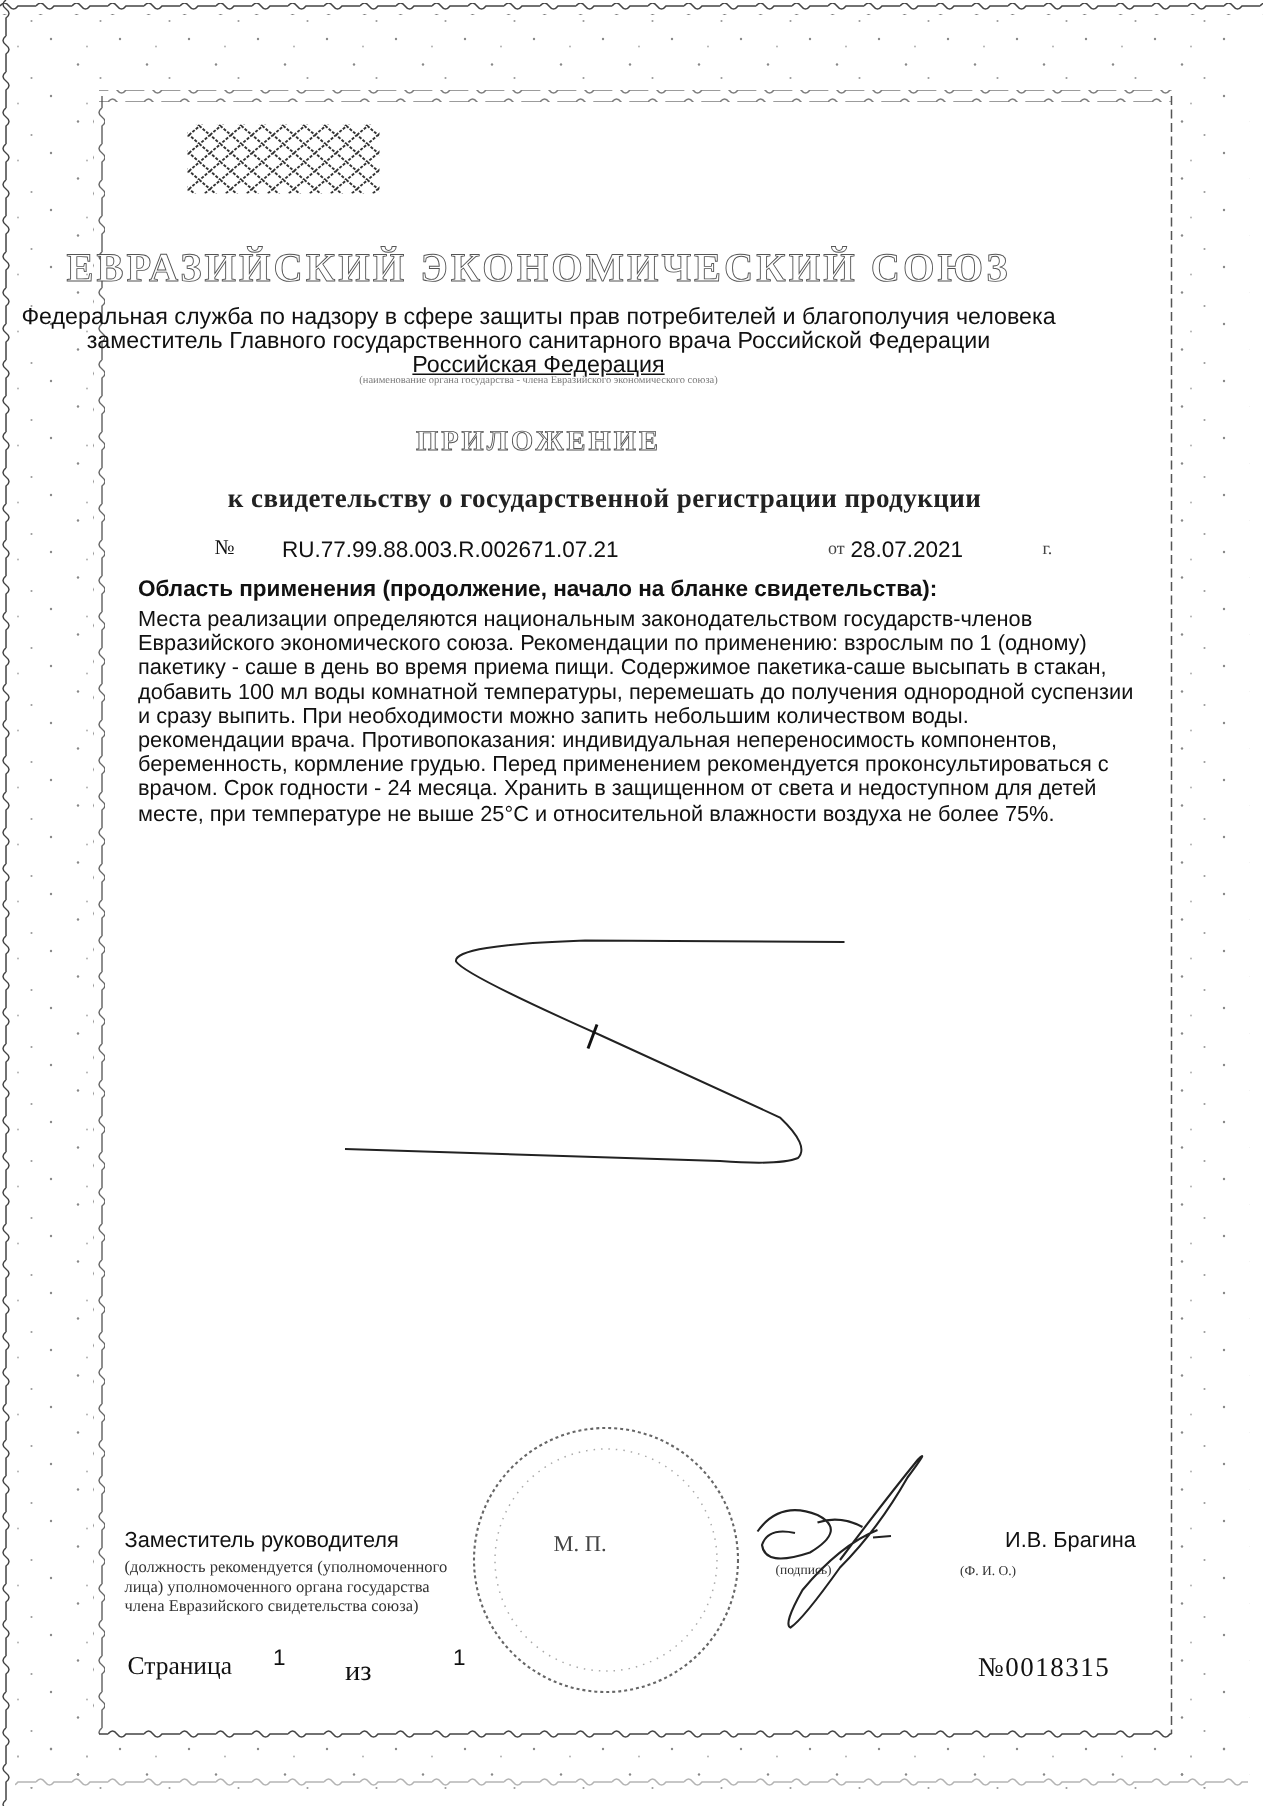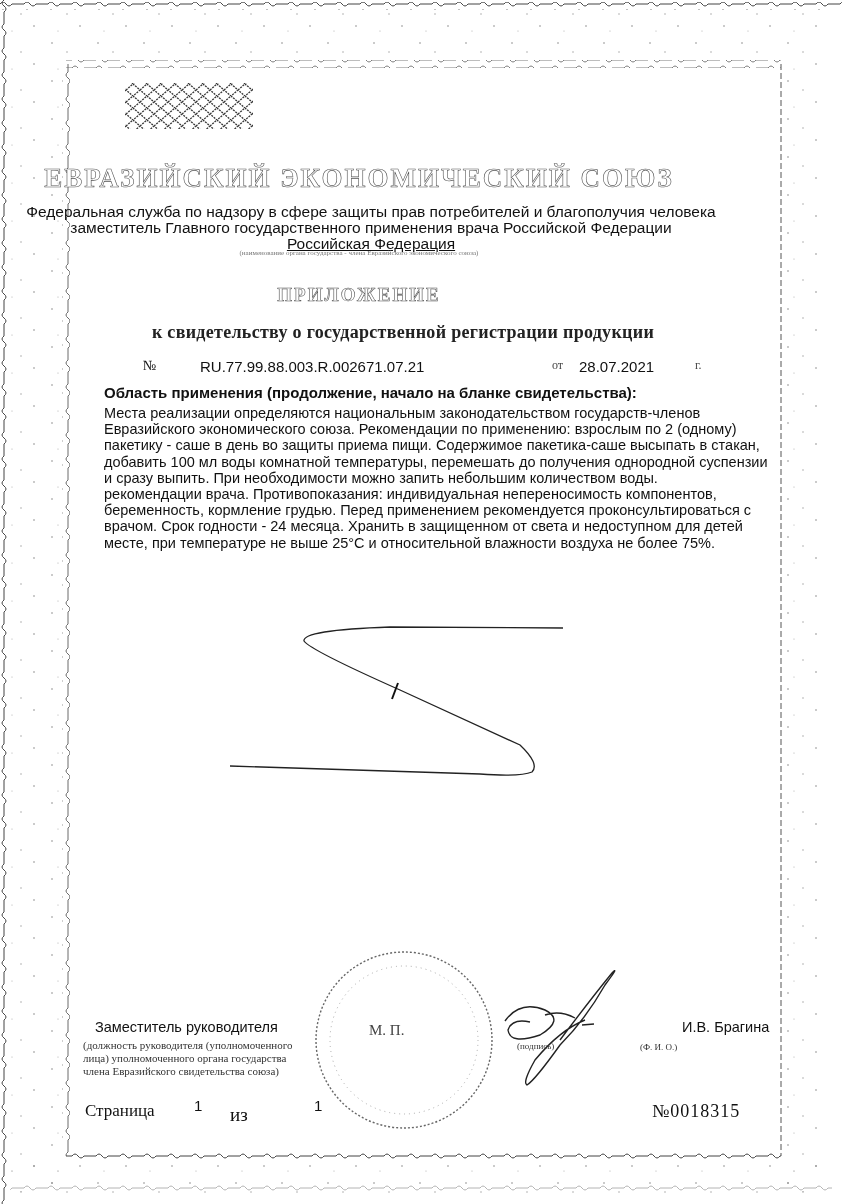--- a/index.html
+++ b/index.html
@@ -1,18 +1,18 @@
 <!DOCTYPE html>
 <html><head>
 <meta charset="utf-8">
 <style>
   html, body { margin: 0; padding: 0; background: #ffffff; }
   body { width: 842px; height: 1204px; position: relative; overflow: hidden; color: #111; }
   .abs { position: absolute; }
-  .sans { font-family: "Liberation Sans", "DejaVu Sans", sans-serif; padding-left: 12px; }
+  .sans { font-family: "Liberation Sans", "DejaVu Sans", sans-serif; }
   .serif { font-family: "Liberation Serif", "DejaVu Serif", serif; }
   svg.frame { position: absolute; left: 0; top: 0; }
   .center { left: 0; width: 718px; text-align: center; }
   .union { top: 163px; font-size: 27px; letter-spacing: 2px; color: #fff; -webkit-text-stroke: 0.6px #555; font-weight: bold; }
   .agency { font-size: 15.5px; line-height: 17px; }
   .caption-tiny { font-size: 7px; color: #777; }
   .appendix { top: 284px; font-size: 19px; letter-spacing: 2px; color: #fff; -webkit-text-stroke: 0.6px #555; font-weight: bold; }
   .subtitle { top: 322px; font-size: 18px; font-weight: bold; letter-spacing: 0.3px; color: #222; padding-left: 44px; }
   .reg-line { top: 358px; font-size: 15px; }
   .section-title { left: 92px; top: 384px; font-size: 15px; font-weight: bold; }
@@ -65,51 +65,51 @@
   <line x1="392" y1="699" x2="398" y2="683" stroke="#111" stroke-width="2"></line>
 
   <circle cx="404" cy="1040" r="88" fill="none" stroke="#666" stroke-width="1.4" stroke-dasharray="2 2"></circle>
   <circle cx="404" cy="1040" r="74" fill="none" stroke="#aaa" stroke-width="1" stroke-dasharray="1 4"></circle>
 
   <path d="M505 1021 Q520 1000 545 1010 Q565 1020 540 1035 Q510 1045 508 1030 Q512 1018 530 1022 M545 1015 Q560 1010 575 1018 M560 1040 Q590 1000 612 973 Q620 965 605 985 Q585 1020 560 1045 Q535 1080 527 1085 Q522 1083 535 1060 Q560 1030 585 1020 M582 1025 L594 1024" fill="none" stroke="#222" stroke-width="1.4"></path>
 </svg>
 
 <div class="abs center serif union">ЕВРАЗИЙСКИЙ ЭКОНОМИЧЕСКИЙ СОЮЗ</div>
 <div class="abs center sans agency" style="top:203px;">Федеральная служба по надзору в сфере защиты прав потребителей и благополучия человека</div>
-<div class="abs center sans agency" style="top:219px;">заместитель Главного государственного применения врача Российской Федерации</div>
+<div class="abs center sans agency" style="top:219px;">заместитель Главного государственного санитарного врача Российской Федерации</div>
 <div class="abs center sans agency" style="top:235px; text-decoration: underline;">Российская Федерация</div>
 <div class="abs center serif caption-tiny" style="top:249px;">(наименование органа государства - члена Евразийского экономического союза)</div>
 
 <div class="abs center serif appendix">ПРИЛОЖЕНИЕ</div>
 <div class="abs center serif subtitle">к свидетельству о государственной регистрации продукции</div>
 
 <div class="abs reg-line" style="top:358px; left:143px;">
   <span class="serif" style="position:absolute; left:0; font-size:14px;">№</span>
   <span class="sans" style="position:absolute; left:45px; white-space:nowrap;">RU.77.99.88.003.R.002671.07.21</span>
   <span class="serif" style="position:absolute; left:366px; font-size:12px; color:#444;margin-left:43px;">от</span>
   <span class="sans" style="position:absolute; left:424px;">28.07.2021</span>
   <span class="serif" style="position:absolute; left:552px; font-size:12px; color:#444;">г.</span>
 </div>
 
 <div class="abs sans section-title">Область применения (продолжение, начало на бланке свидетельства):</div>
 <div class="abs sans body-text">
   <p>Места реализации определяются национальным законодательством государств-членов</p>
-  <p>Евразийского экономического союза. Рекомендации по применению: взрослым по 2 (одному)</p>
-  <p>пакетику - саше в день во защиты приема пищи. Содержимое пакетика-саше высыпать в стакан,</p>
+  <p>Евразийского экономического союза. Рекомендации по применению: взрослым по 1 (одному)</p>
+  <p>пакетику - саше в день во время приема пищи. Содержимое пакетика-саше высыпать в стакан,</p>
   <p>добавить 100 мл воды комнатной температуры, перемешать до получения однородной суспензии</p>
   <p>и сразу выпить. При необходимости можно запить небольшим количеством воды.</p>
   <p>рекомендации врача. Противопоказания: индивидуальная непереносимость компонентов,</p>
   <p>беременность, кормление грудью. Перед применением рекомендуется проконсультироваться с</p>
   <p>врачом. Срок годности - 24 месяца. Хранить в защищенном от света и недоступном для детей</p>
   <p>месте, при температуре не выше 25°C и относительной влажности воздуха не более 75%.</p>
 </div>
 
 <div class="abs sans sig-label" style="left:83px; top:1019px;">Заместитель руководителя</div>
 <div class="abs serif small-serif" style="left:83px; top:1039px;">
-  <div>(должность руководителя (уполномоченного</div>
+  <div>(должность рекомендуется (уполномоченного</div>
   <div>лица) уполномоченного органа государства</div>
   <div>члена Евразийского свидетельства союза)</div>
 </div>
 <div class="abs serif" style="left:369px; top:1022px; font-size:15px; color:#444;">М. П.</div>
 <div class="abs serif small-serif" style="left:485px; top:1040px; font-size:9px;padding-left:32px;">(подпись)</div>
 <div class="abs sans sig-label" style="left:670px; top:1019px;">И.В. Брагина</div>
 <div class="abs serif small-serif" style="left:640px; top:1041px; font-size:9px;">(Ф. И. О.)</div>
 
 <div class="abs" style="left:85px; top:1101px;">
   <span class="serif page-line" style="position:absolute; left:0; white-space:nowrap;">Страница</span>

